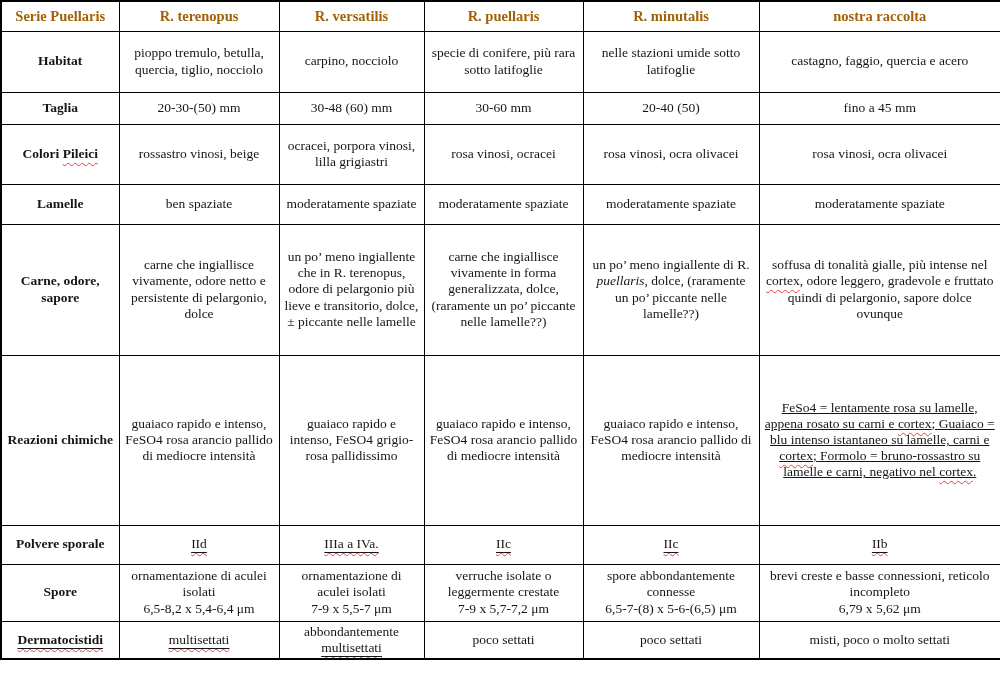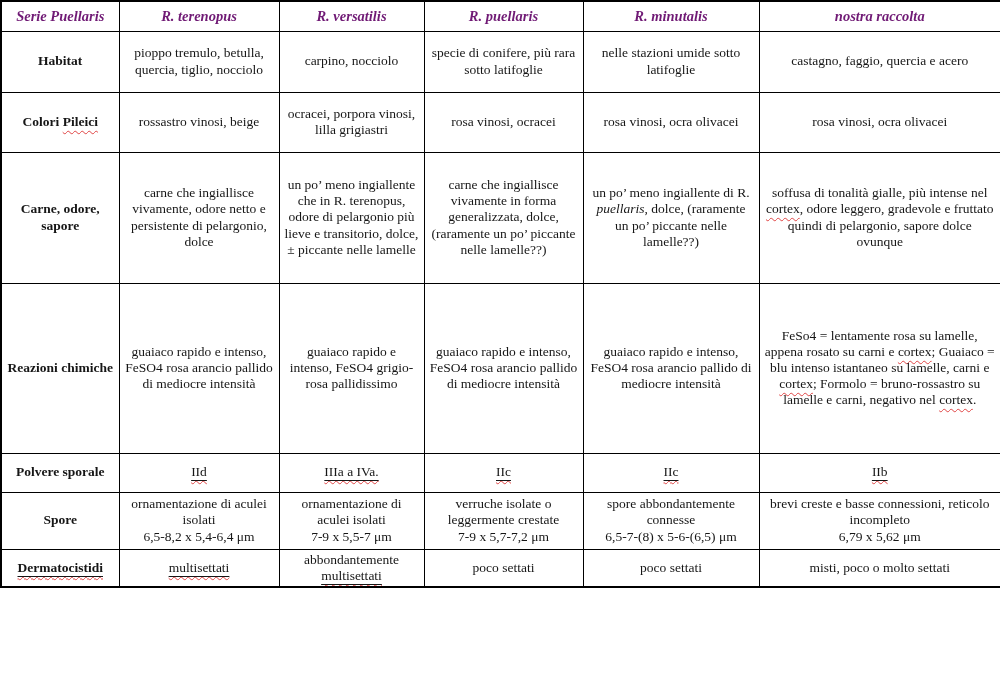--- a/index.html
+++ b/index.html
@@ -18,35 +18,34 @@
     text-align: center;
     vertical-align: middle;
     font-size: 13.5px;
     line-height: 1.2;
     color: #161616;
     overflow: hidden;
     word-wrap: break-word;
   }
   
   tr.r-colhead th {
-    color: #701a75;
+    color: #a16207;
     font-weight: bold;
-    font-style: italic;
     font-size: 14.5px;
   }
   
   th.rowlabel {
     color: #c5202a;
     font-weight: bold;
     font-style: normal;
     font-size: 14px;
     margin-left: 33px;
   }
   .red { color: #d93535; }
-  .vtop { vertical-align: top; text-align: left; }
+  .vtop { vertical-align: top; text-align: left; text-decoration: underline; }
   
   .wavy {
     text-decoration-line: underline;
     text-decoration-style: wavy;
     text-decoration-color: #e04545;
     text-decoration-thickness: 1px;
     text-underline-offset: 4px;
   }
   
   .und {
@@ -93,31 +92,47 @@
 
   <tr class="r-habitat">
     <th class="rowlabel">Habitat</th>
     <td>pioppo tremulo, betulla, quercia, tiglio, nocciolo</td>
     <td>carpino, nocciolo</td>
     <td>specie di conifere, più rara sotto latifoglie</td>
     <td>nelle stazioni umide sotto latifoglie</td>
     <td class="red">castagno, faggio, quercia e acero</td>
   </tr>
 
+  <tr class="r-taglia">
+    <th class="rowlabel">Taglia</th>
+    <td>20-30-(50) mm</td>
+    <td>30-48 (60) mm</td>
+    <td>30-60 mm</td>
+    <td>20-40 (50)</td>
+    <td class="red">fino a 45 mm</td>
+  </tr>
 
   <tr class="r-colori">
     <th class="rowlabel"><span>Colori</span> <span class="wavy">Pileici</span></th>
     <td>rossastro vinosi, beige</td>
     <td>ocracei, porpora vinosi, lilla grigiastri</td>
     <td>rosa vinosi, ocracei</td>
     <td>rosa vinosi, ocra olivacei</td>
     <td class="red">rosa vinosi, ocra olivacei</td>
   </tr>
 
 
+  <tr class="r-lamelle">
+    <th class="rowlabel">Lamelle</th>
+    <td>ben spaziate</td>
+    <td>moderatamente spaziate</td>
+    <td>moderatamente spaziate</td>
+    <td>moderatamente spaziate</td>
+    <td class="red">moderatamente spaziate</td>
+  </tr>
 
   <tr class="r-carne">
     <th class="rowlabel">Carne, odore, sapore</th>
     <td>carne che ingiallisce vivamente, odore netto e persistente di pelargonio, dolce</td>
     <td>un po’ meno ingiallente che in R. terenopus, odore di pelargonio più lieve e transitorio, dolce, ± piccante nelle lamelle</td>
     <td>carne che ingiallisce vivamente in forma generalizzata, dolce, (raramente un po’ piccante nelle lamelle??)</td>
     <td><span>un po’ meno ingiallente di R. </span><i>puellaris</i><span>, dolce, (raramente un po’ piccante nelle lamelle??)</span></td>
     <td class="red"><span>soffusa di tonalità gialle, più intense nel </span><span class="wavy">cortex</span><span>, odore leggero, gradevole e fruttato quindi di pelargonio, sapore dolce ovunque</span></td>
   </tr>
 

